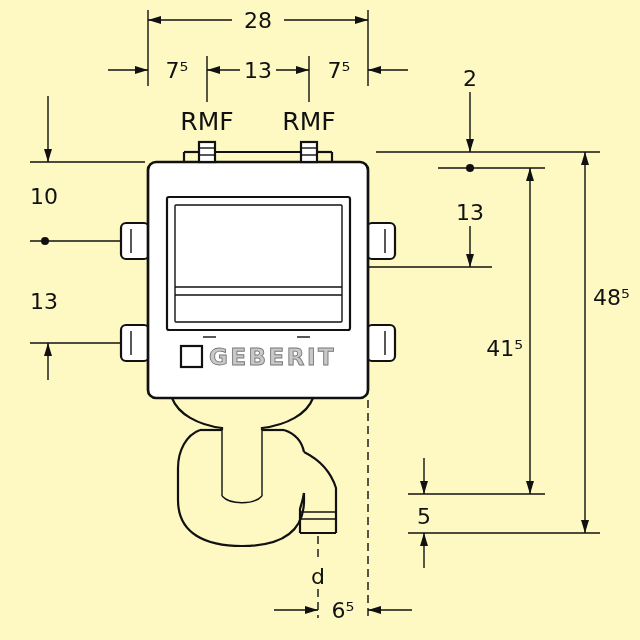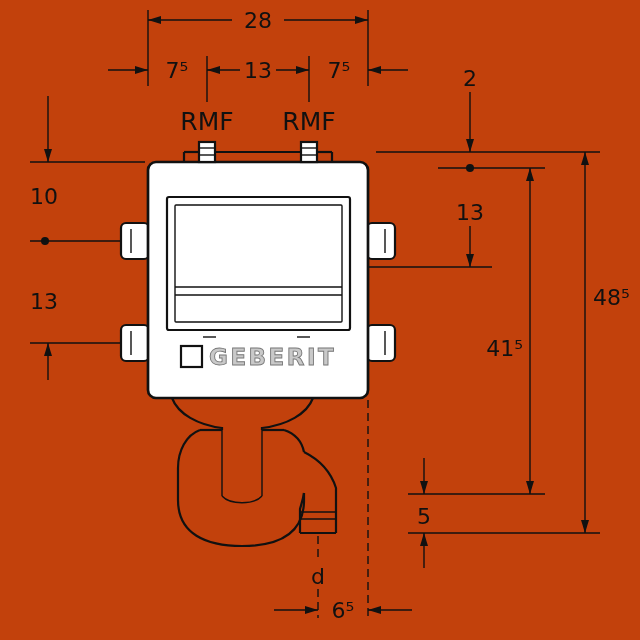--- a/index.html
+++ b/index.html
@@ -1,16 +1,16 @@
 <!DOCTYPE html>
 <html><head>
 <meta charset="utf-8">
 <style>
   html,body{margin:0;padding:0;background:#fff}
-  .stage{width:640px;height:640px;background:#c2410c;overflow:hidden;
+  .stage{width:640px;height:640px;background:#fef9c3;overflow:hidden;
          font-family:"DejaVu Sans","Liberation Sans",sans-serif}
   svg text{font-family:"DejaVu Sans","Liberation Sans",sans-serif;fill:#111}
   .dim{font-size:22px;text-anchor:middle;dominant-baseline:central}
   .rmf{font-size:25px;text-anchor:middle;dominant-baseline:central}
   .ae{text-anchor:end}
   .as{text-anchor:start}
   .logo{font-size:23px;font-weight:bold;letter-spacing:2.5px;fill:#c9c9c9;
         stroke:#787878;stroke-width:0.9;text-anchor:start;dominant-baseline:central}
   .ln{stroke:#111;fill:none;stroke-linecap:butt}
   .w1{stroke-width:1.4}

